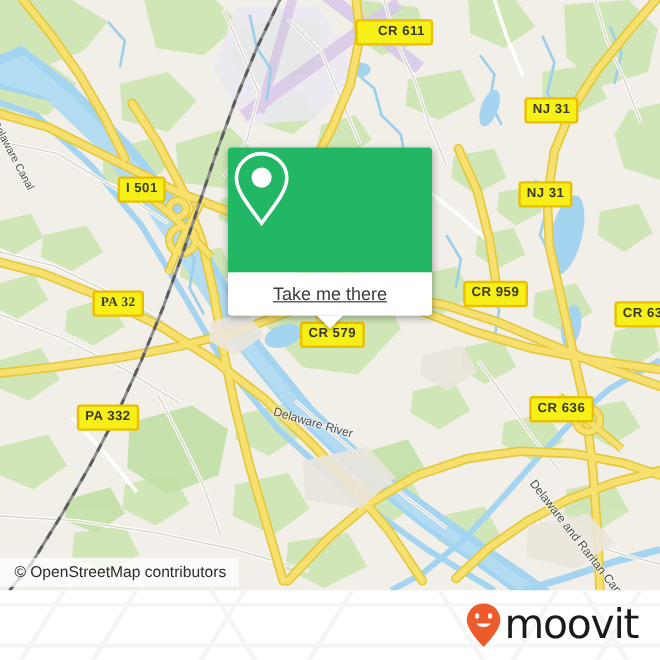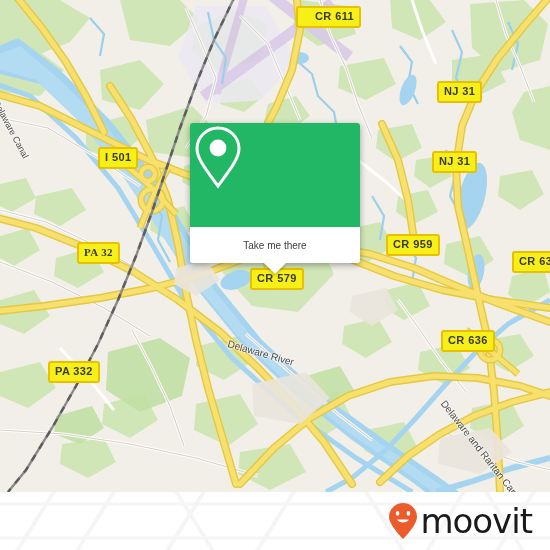--- a/index.html
+++ b/index.html
@@ -70,21 +70,22 @@
     display: flex; align-items: center; justify-content: center;
   }
   #popup-foot {
     height: 36px;
     background: #fff;
     border-radius: 0 0 3px 3px;
     display: flex; align-items: center; justify-content: center;
   }
   #popup-foot span {
     color: #3c3c3c;
-    font-size: 10px;
+    font-size: 15px;
+    text-decoration: underline;
   }
   #popup-tail {
     position: absolute;
     left: 50%; bottom: -11px;
     margin-left: -11px;
     width: 0; height: 0;
     border-left: 11px solid transparent;
     border-right: 11px solid transparent;
     border-top: 11px solid #fff;
     filter: drop-shadow(0 2px 1px rgba(0,0,0,.22));
@@ -335,50 +336,51 @@
 
         <g fill="#eae5dc" opacity=".9">
           <path d="M252,384 L306,372 L330,398 L300,424 L254,416 Z"></path>
           <path d="M440,438 L490,428 L512,452 L480,474 L438,464 Z"></path>
           <path d="M176,268 L206,260 L220,280 L196,296 L174,284 Z"></path>
           <path d="M352,296 L386,288 L398,310 L372,326 L350,312 Z"></path>
         </g>
       </g>
     </svg>
 
-    <div class="shield" style="left:296px; top:6px;padding-left:17px;">CR 611</div>
+    <div class="shield" style="left:296px; top:16px;padding-left:17px;">CR 611</div>
     <div class="shield" style="left:437px; top:81px;">NJ 31</div>
     <div class="shield" style="left:432px; top:151px;">NJ 31</div>
     <div class="shield" style="left:98px;  top:147px;">I 501</div>
     <div class="shield" style="left:77px;  top:242px;font-family:Liberation Serif, serif;">PA 32</div>
     <div class="shield" style="left:386px; top:234px;">CR 959</div>
     <div class="shield" style="left:512px; top:251px;">CR 636</div>
     <div class="shield" style="left:250px; top:268px; z-index:20;text-align:center;">CR 579</div>
     <div class="shield" style="left:441px; top:330px;">CR 636</div>
-    <div class="shield" style="left:48px;  top:337px;margin-top:24px;">PA 332</div>
+    <div class="shield" style="left:64px;  top:337px;">PA 332</div>
 
     <div class="maplabel" style="left:228px; top:338px; transform:rotate(16deg); transform-origin:left center;">Delaware River</div>
     <div class="maplabel" style="left:443px; top:396px; transform:rotate(52deg); transform-origin:left center;">Delaware and Raritan Canal</div>
     <div class="maplabel" style="left:-4px; top:96px; transform:rotate(62deg); transform-origin:left center; font-size:9px;">Delaware Canal</div>
 
     <div class="placelabel" style="left:350px; top:123px;">g</div>
 
     <div id="popup">
       <div id="popup-head">
         <svg width="56" height="68" viewBox="0 0 56 68">
           <path d="M28,5 C16.5,5 7,14.2 7,25.6 C7,36 17,48 28,63 C39,48 49,36 49,25.6 C49,14.2 39.5,5 28,5 Z" fill="none" stroke="#ffffff" stroke-width="3"></path>
           <circle cx="28" cy="25" r="8.4" fill="#ffffff"></circle>
         </svg>
       </div>
       <div id="popup-foot">
         <span>Take me there</span>
       </div>
       <div id="popup-tail"></div>
     </div>
 
+    <div id="attribution">© OpenStreetMap contributors</div>
   </div>
 
   <div id="footer">
     <svg id="footer-watermark" viewBox="0 0 550 58">
       <g stroke="#ececec" stroke-width="4" fill="none">
         <path d="M60,-10 L10,70"></path>
         <path d="M120,-10 L70,70"></path>
         <path d="M210,-10 L160,70"></path>
         <path d="M300,-10 L250,70"></path>
         <path d="M470,-10 L420,70"></path>

